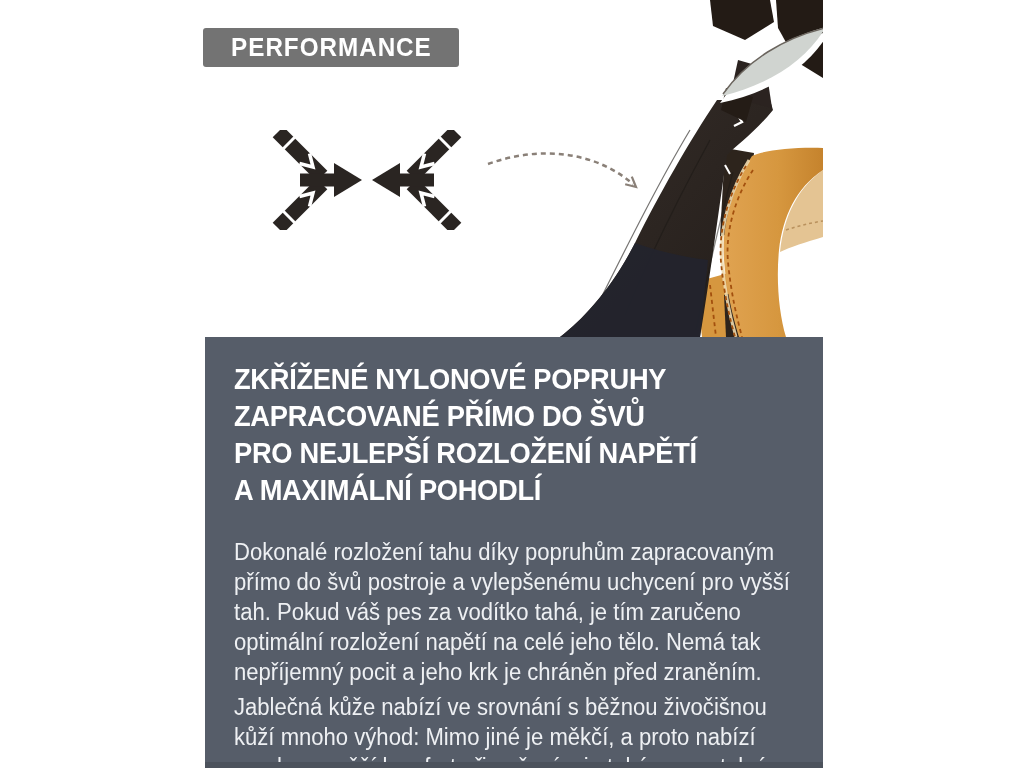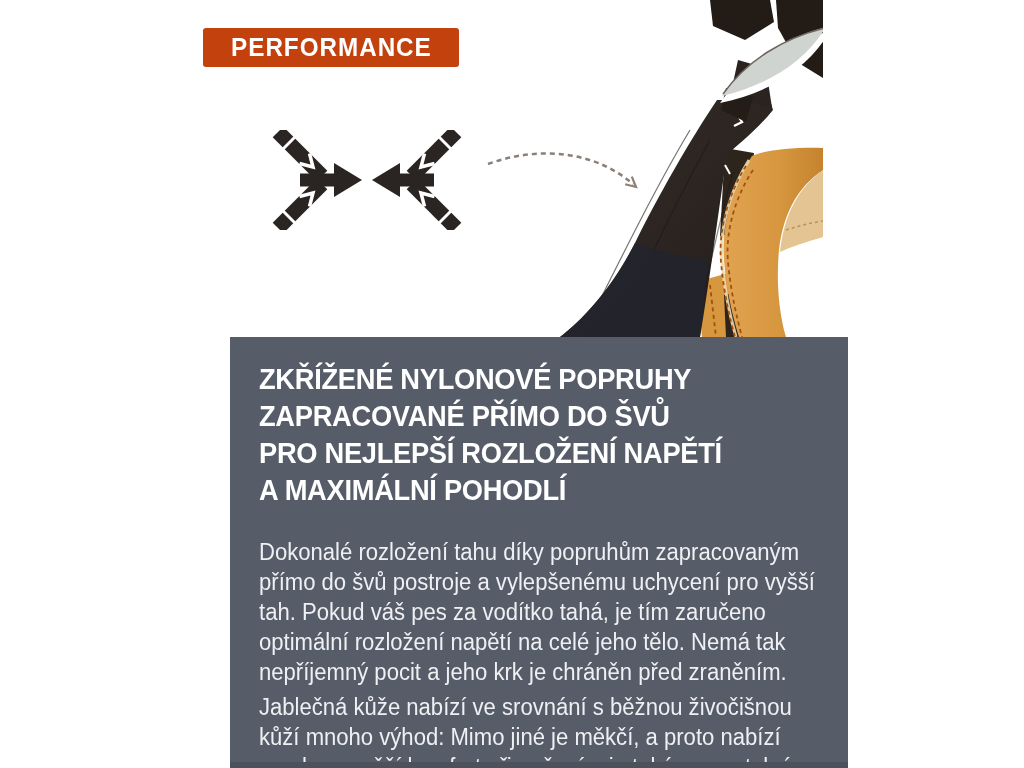--- a/index.html
+++ b/index.html
@@ -3,33 +3,33 @@
 <meta charset="utf-8">
 <style>
   html,body{margin:0;padding:0;background:#ffffff;}
   .stage{
     position:relative;width:1024px;height:768px;overflow:hidden;
     background:#ffffff;font-family:"Liberation Sans",sans-serif;
   }
   
   .badge{
     position:absolute;left:203px;top:28px;width:256px;height:39px;
-    background:#c2410c;border-radius:3px;color:#ffffff;
+    background:#737373;border-radius:3px;color:#ffffff;
     display:flex;align-items:center;justify-content:center;
     font-weight:700;font-size:25px;letter-spacing:1px;
   }
   .badge span{display:block;transform:scaleX(.97);transform-origin:center;}
   
   .icon-converge{position:absolute;left:272px;top:130px;}
   .dashed-arrow{position:absolute;left:478px;top:142px;}
   .photo{position:absolute;left:540px;top:0px;}
   
   .panel{
     position:absolute;left:205px;top:337px;width:618px;height:431px;
-    background:#565d69;color:#ffffff;margin-left:25px;
+    background:#565d69;color:#ffffff;
   }
   .panel .bottom-strip{
     position:absolute;left:0;bottom:0;width:100%;height:6px;background:#4c525c;
   }
   .heading{
     position:absolute;left:29px;top:24px;
     font-weight:700;font-size:29px;line-height:37px;letter-spacing:-0.3px;
     color:#ffffff;white-space:nowrap;
     transform:scaleX(.94);transform-origin:left top;
   }

